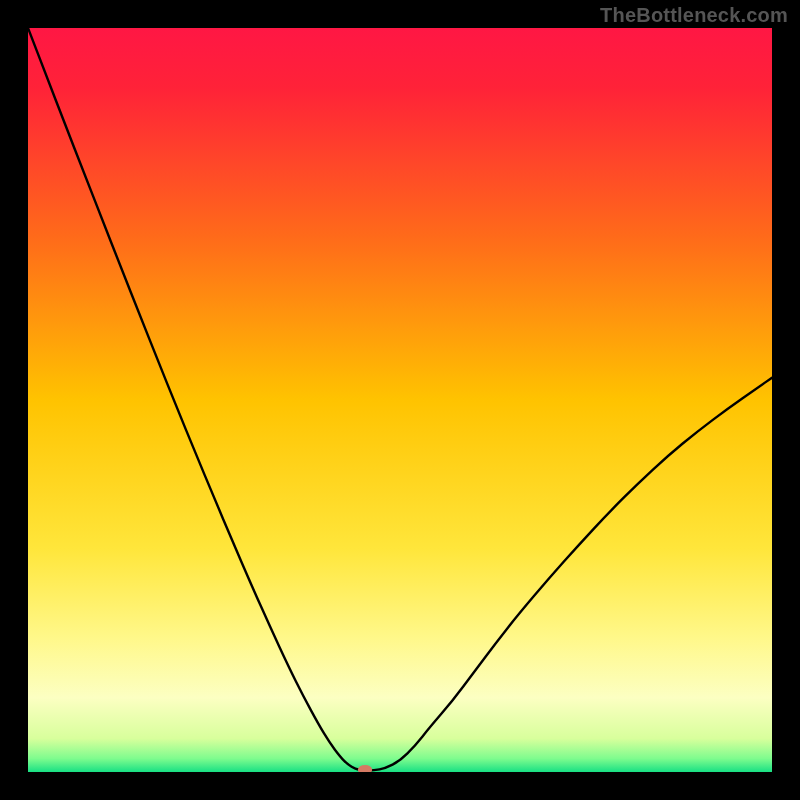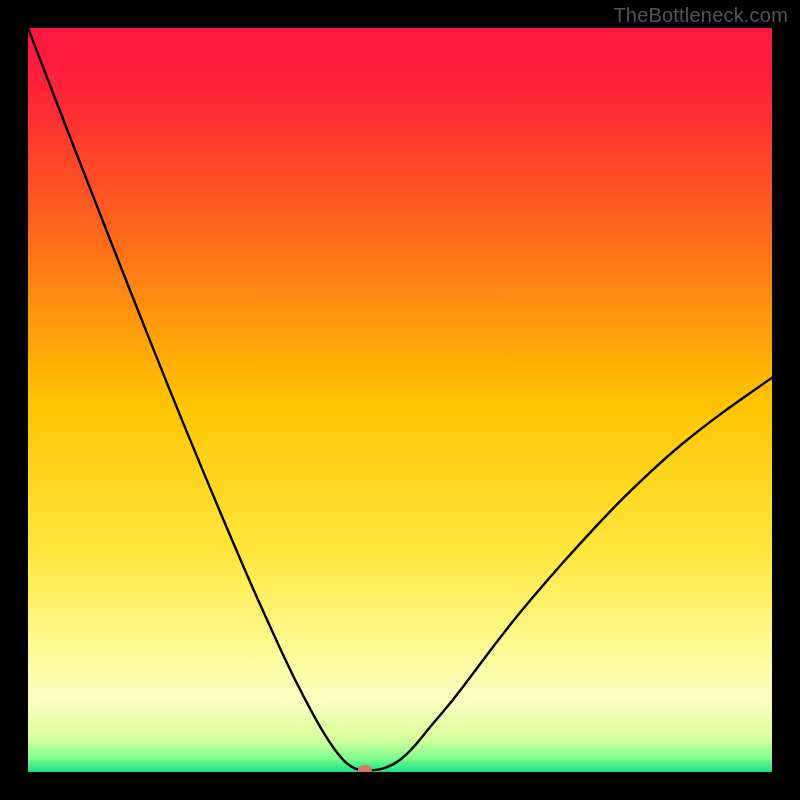--- a/index.html
+++ b/index.html
@@ -16,21 +16,21 @@
     width: 800px;
     height: 800px;
     background: #000;
   }
   .watermark {
     position: absolute;
     top: 4px;
     right: 12px;
     color: #555;
     font-size: 20px;
-    font-weight: 400;
+    font-weight: 700;
     letter-spacing: 0.2px;
     z-index: 10;
     user-select: none;
   }
   .plot {
     position: absolute;
     left: 28px;
     top: 28px;
     width: 744px;
     height: 744px;

